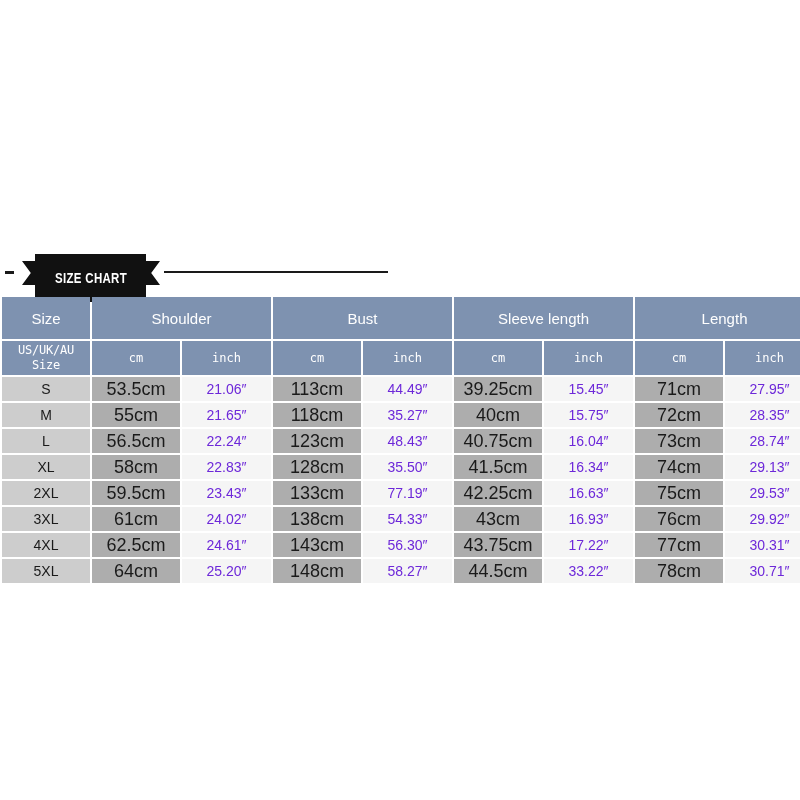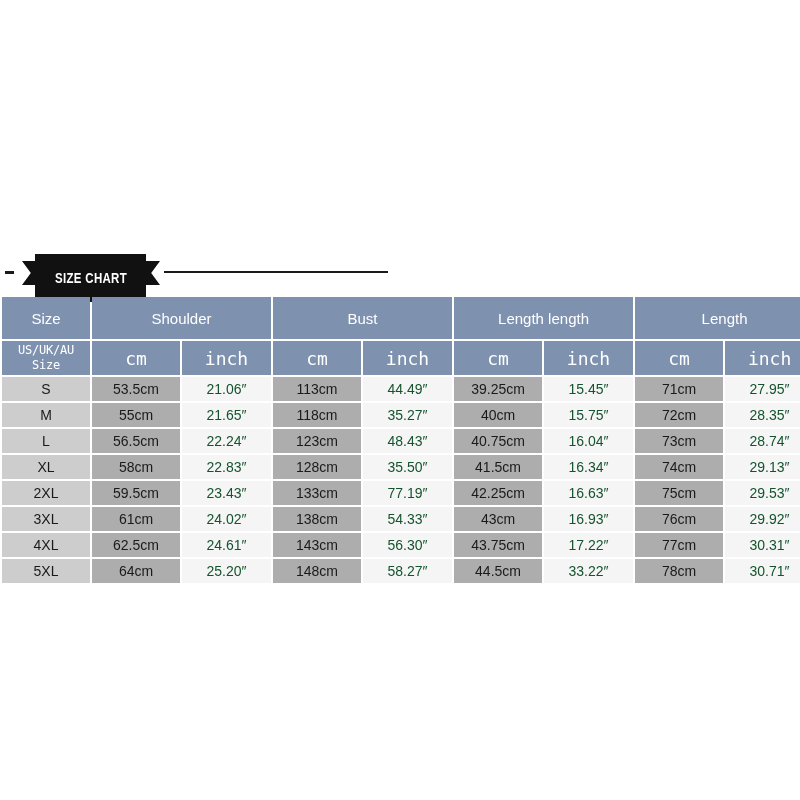--- a/index.html
+++ b/index.html
@@ -118,45 +118,45 @@
     font-size: 15px;
     font-weight: 700;
   }
 
   
   .hdr-unit {
     background: #7e92b0;
     color: #ffffff;
     height: 34px;
     font-family: "DejaVu Sans Mono", "Liberation Mono", monospace;
-    font-size: 18px;
+    font-size: 12px;
     font-weight: 700;
   }
   .hdr-unit.sizecell {
     font-size: 12px;
     line-height: 1.25;
     letter-spacing: -0.2px;
   }
 
   
   .cell-size {
     background: #cdcdcd;
     color: #1a1a1a;
     height: 24px;
     font-size: 14px;
   }
   .cell-cm {
     background: #adadad;
     color: #1a1a1a;
     height: 24px;
-    font-size: 14px;
+    font-size: 18px;
   }
   .cell-inch {
     background: #f5f5f5;
-    color: #14532d;
+    color: #6d28d9;
     height: 24px;
     font-size: 14px;
   }
 
   
   col.c-size  { width: 88px; }
   col.c-cm    { width: 88px; }
   col.c-inch  { width: 89px; }
 </style>
 </head>
@@ -184,21 +184,21 @@
       <col class="c-cm">
         <col class="c-inch">
       <col class="c-cm">
         <col class="c-inch">
     </colgroup>
     <thead>
       <tr>
         <th class="hdr-group">Size</th>
         <th class="hdr-group" colspan="2">Shoulder</th>
         <th class="hdr-group" colspan="2">Bust</th>
-        <th class="hdr-group" colspan="2">Length length</th>
+        <th class="hdr-group" colspan="2">Sleeve length</th>
         <th class="hdr-group" colspan="2">Length</th>
       </tr>
       <tr>
           <th class="hdr-unit sizecell">
             <div>US/UK/AU</div>
             <div>Size</div>
           </th>
         <th class="hdr-unit">cm</th>
         <th class="hdr-unit">inch</th>
         <th class="hdr-unit">cm</th>

